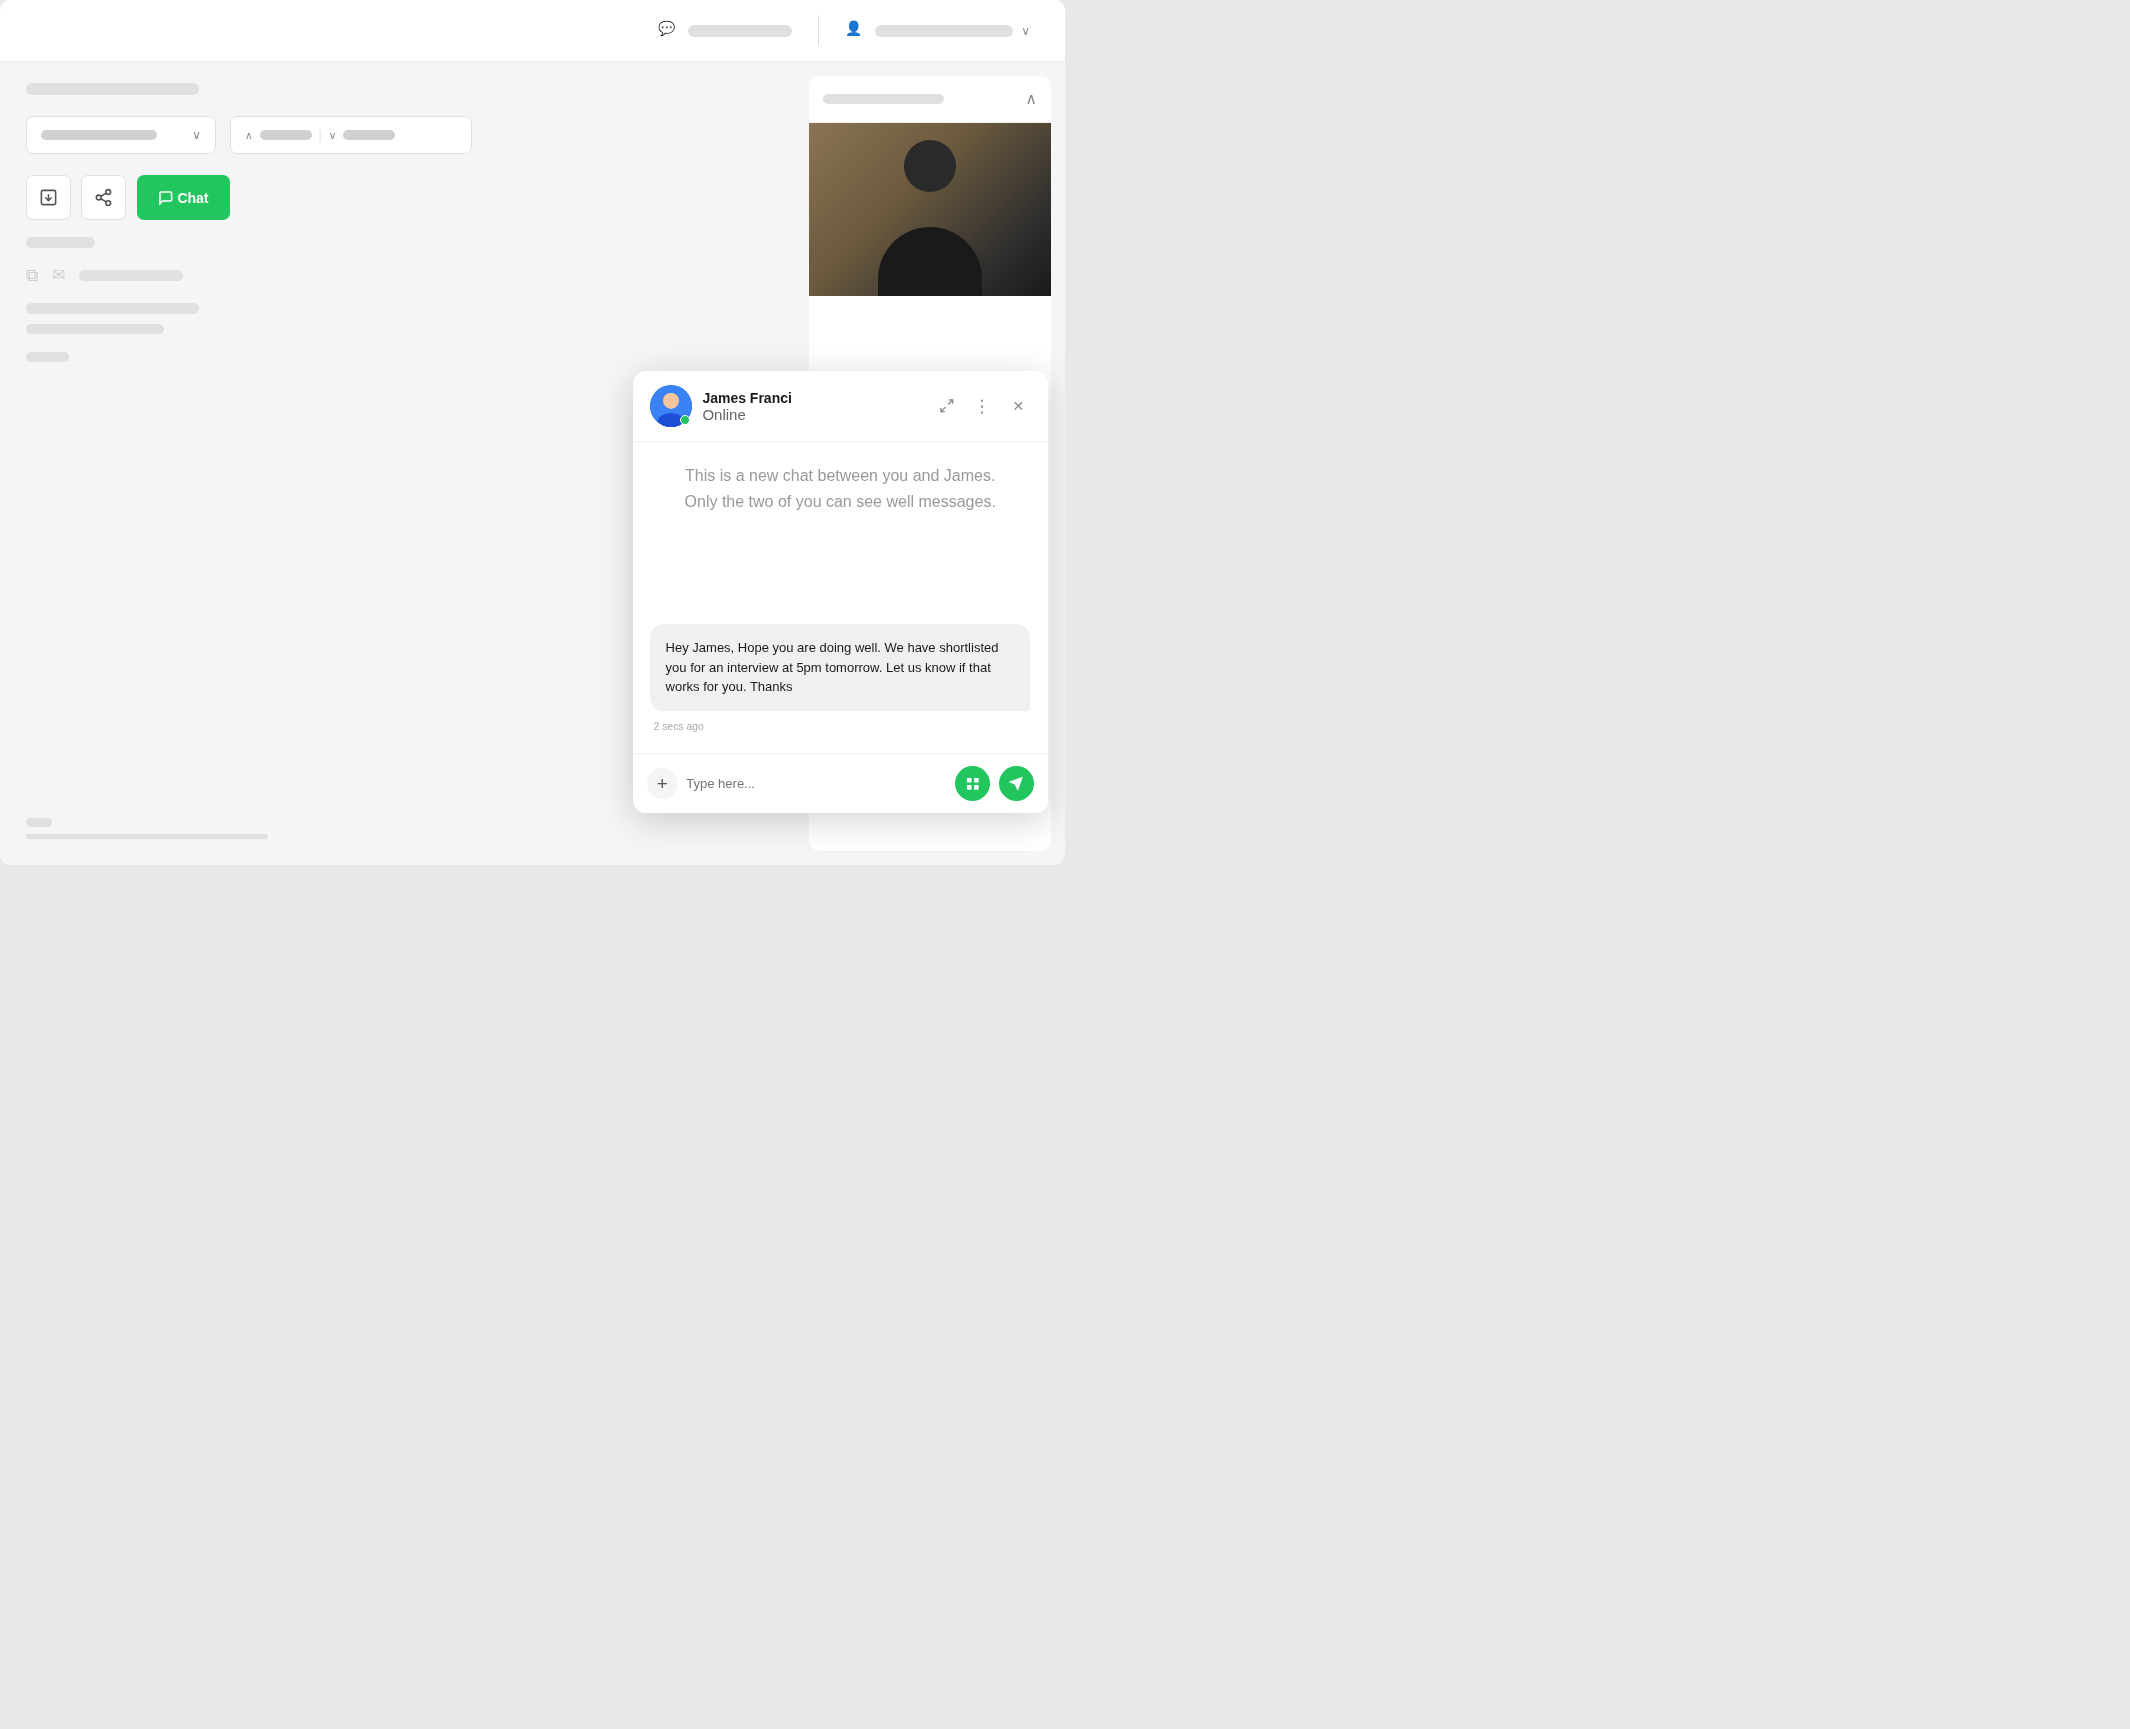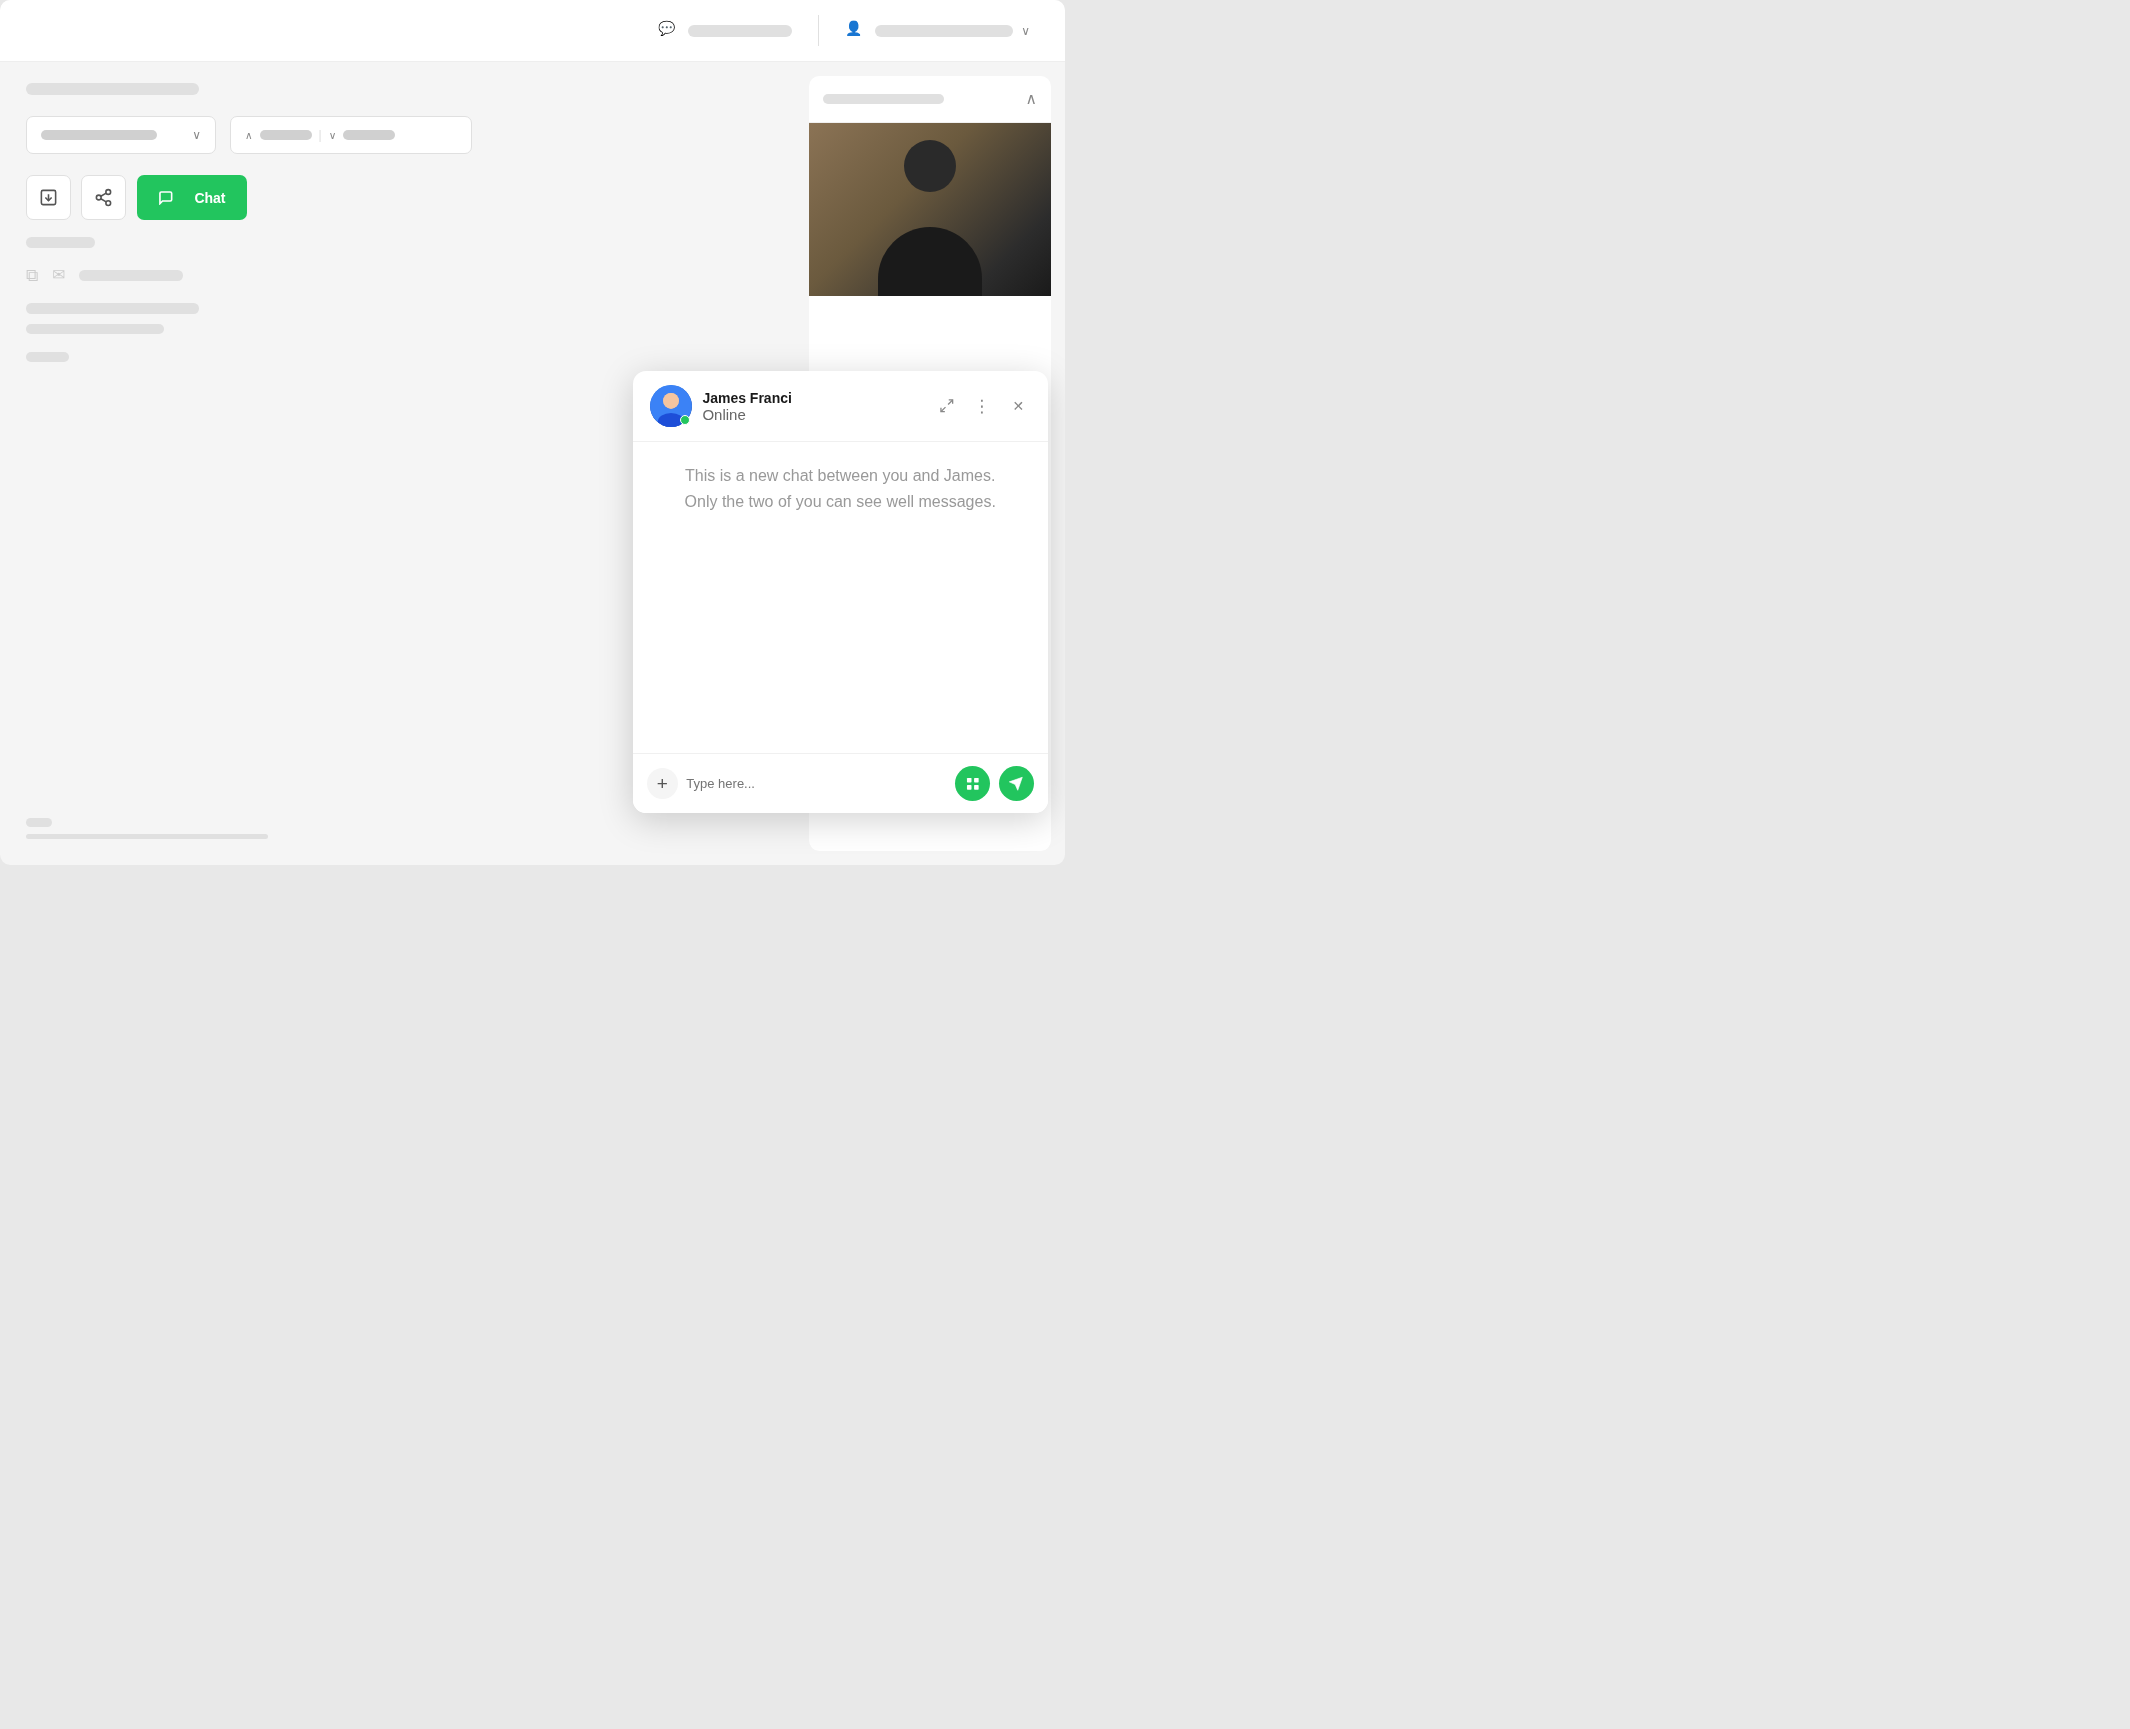--- a/index.html
+++ b/index.html
@@ -148,21 +148,21 @@
     }
 
     .chat-btn {
       background: #22c55e;
       border: none;
       border-radius: 7px;
       height: 45px;
       padding: 0 21px;
       display: flex;
       align-items: center;
-      gap: 21px;
+      gap: 4px;
       cursor: pointer;
       color: #ffffff;
       font-size: 14px;
       font-weight: 600;
     }
 
     
     .placeholder-bar {
       height: 12px;
       background: #e0e0e0;
@@ -547,20 +547,24 @@
         <div class="chat-header-icon" style="font-size:14px; color:#888;">✕</div>
       </div>
     </div>
 
     <div class="chat-body">
       <div class="chat-intro-text">
         <span>This is a new chat between you and James.</span><br>
         <span>Only the two of you can see well messages.</span>
       </div>
 
+      <div class="chat-message-container">
+        <div class="chat-message-bubble">Hey James, Hope you are doing well. We have shortlisted you for an interview at 5pm tomorrow. Let us know if that works for you. Thanks</div>
+        <div class="chat-message-time">2 secs ago</div>
+      </div>
     </div>
 
     <div class="chat-input-area">
       <button class="chat-add-btn">
         <span style="font-size:19px; color:#555; line-height:1;">+</span>
       </button>
       <input class="chat-text-input" type="text" placeholder="Type here..." style="">
       <button class="chat-grid-btn">
         <svg width="15.6" height="15.6" viewBox="0 0 24 24" fill="white">
           <rect x="3" y="3" width="7" height="7" rx="1"></rect>

